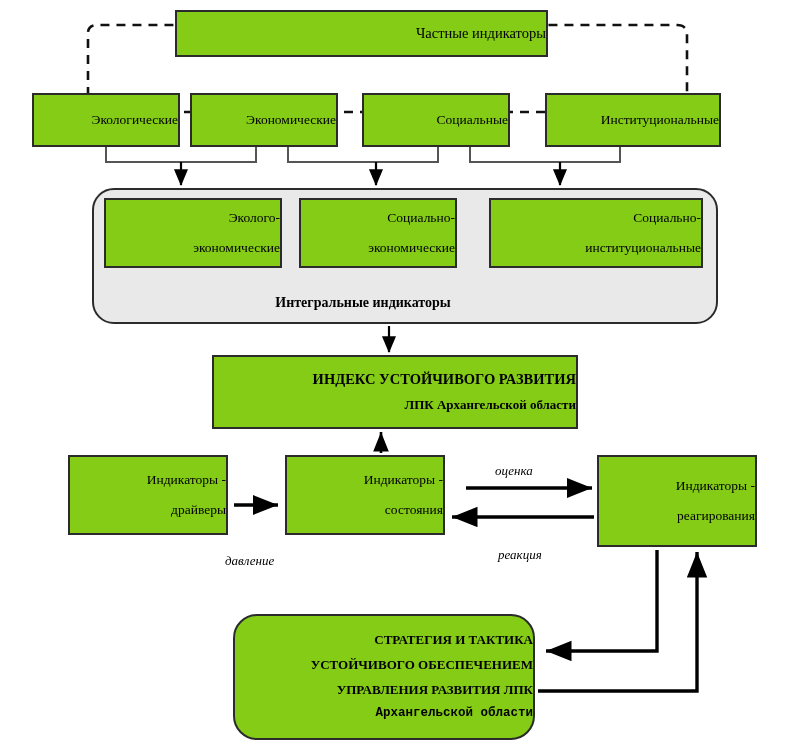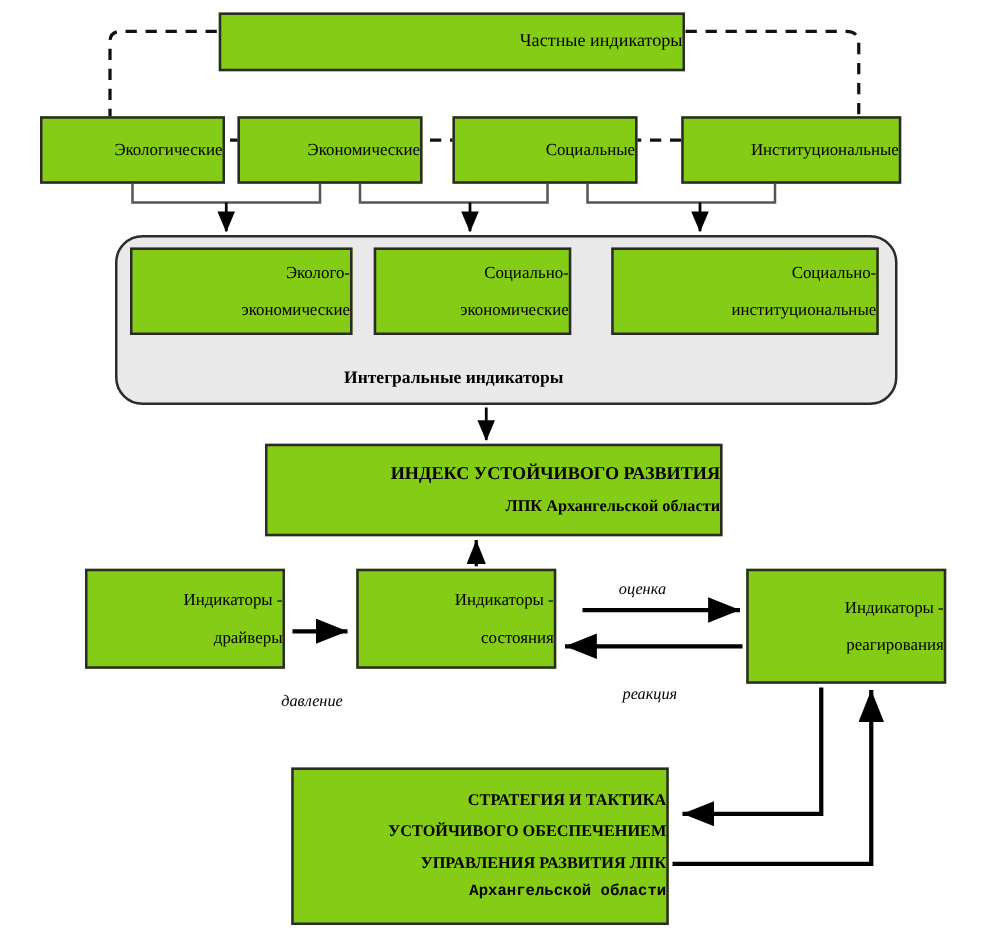--- a/index.html
+++ b/index.html
@@ -103,20 +103,21 @@
   #ind-drivers   { left: 68px;  top: 455px; width: 160px; height: 80px; }
   #ind-state     { left: 285px; top: 455px; width: 160px; height: 80px; }
   #ind-response  { left: 597px; top: 455px; width: 160px; height: 92px; }
   .dpsir-box .line + .line { margin-top: 16px; }
   
   #strategy-box {
     left: 233px; top: 614px; width: 302px; height: 126px;
     font-size: 13px;
     font-weight: bold;
     z-index: 3;
+    border-radius: 24px;
   }
   #strategy-box .line + .line { margin-top: 11px; }
   #strategy-box .line.l4 { font-size: 12.5px; font-family: Liberation Mono, monospace; }
   
   .edge-label {
     position: absolute;
     font-style: italic;
     font-size: 13px;
     white-space: nowrap;
     z-index: 4;

